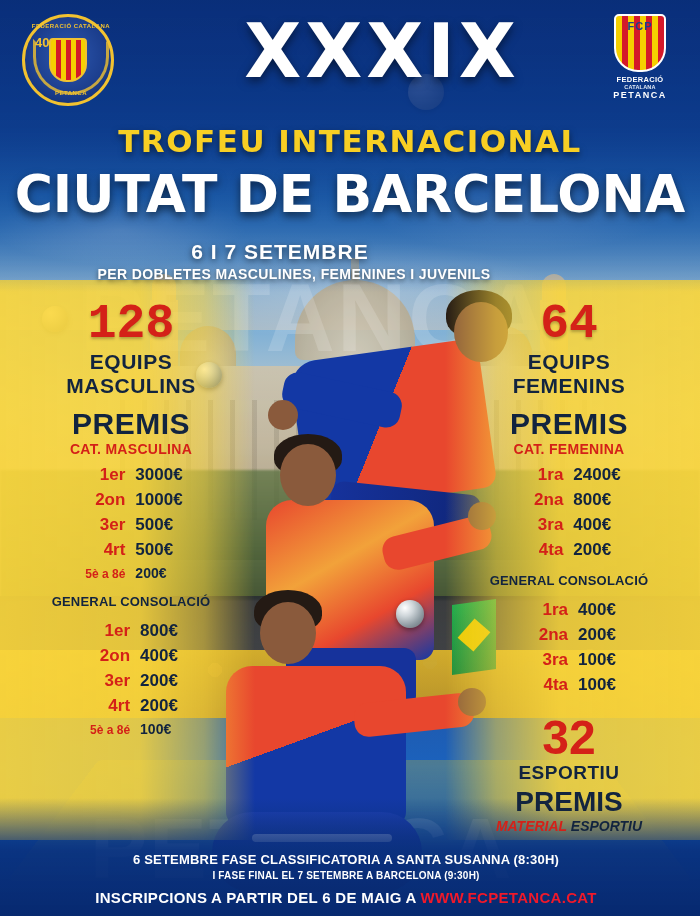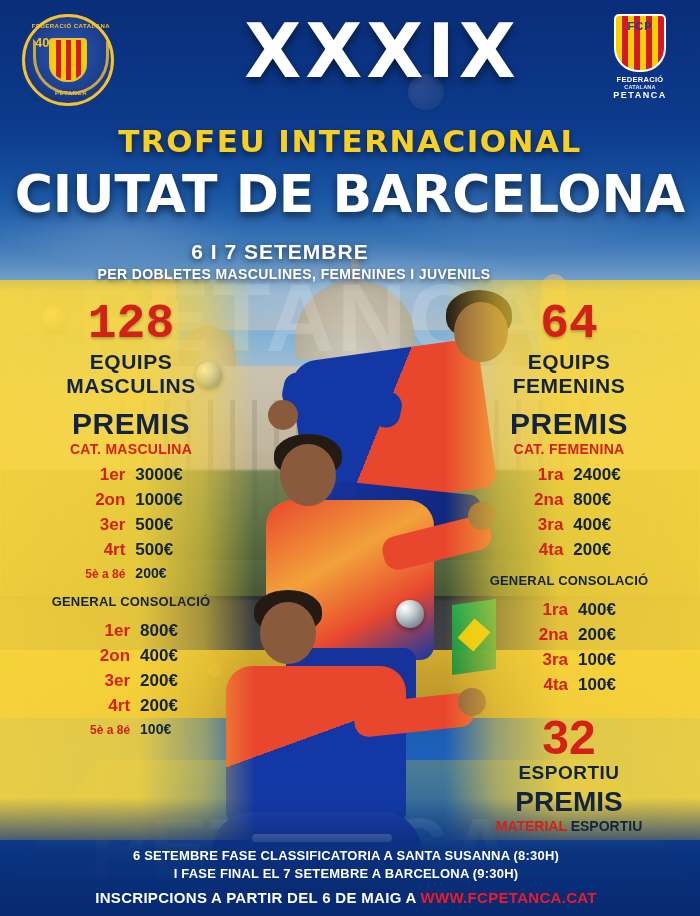--- a/index.html
+++ b/index.html
@@ -313,27 +313,27 @@
   }
   .prize-row .amt { font-size: 17px; font-weight: 800; color:#12243f; }
   .prize-row.small .pos { font-size: 12px; }
   .prize-row.small .amt { font-size: 14px; }
   .consol {
     font-size: 13px; font-weight: 800; color: #12243f; margin: 8px 0 4px; letter-spacing:.2px;
   }
   .juv-num { font-size: 48px; line-height:48px; font-weight:900; color:#d42118; }
   .juv-lbl { font-size: 19px; font-weight: 900; color:#12243f; letter-spacing:.5px; }
   .juv-premis { font-size: 28px; font-weight: 800; color:#12243f; margin-top:2px;}
-  .juv-mat { font-size: 14px; font-weight: 900; color:#d42118; }
+  .juv-mat { font-size: 14px; font-weight: 900; color:#d42118;font-style:italic; }
   .juv-mat span { color:#12243f; }
 
   
   .footer { position:absolute; left:0; bottom: 10px; width:692px; text-align:center; }
   .f1 { font-size: 13px; font-weight: 700; color:#ffffff; letter-spacing:.2px; }
-  .f2 { font-size: 13px; font-weight: 700; color:#ffffff; letter-spacing:.2px; margin-top:3px; }
+  .f2 { font-size: 10px; font-weight: 700; color:#ffffff; letter-spacing:.2px; margin-top:3px; }
   .f3 { font-size: 15px; font-weight: 900; color:#ffffff; letter-spacing:.3px; margin-top:8px; }
   .f3 .url { color:#f0192a; }
 </style>
 </head>
 <body>
 
 <div id="poster">
 
   <div class="sky"></div>
   <div class="sky-clouds"></div>

